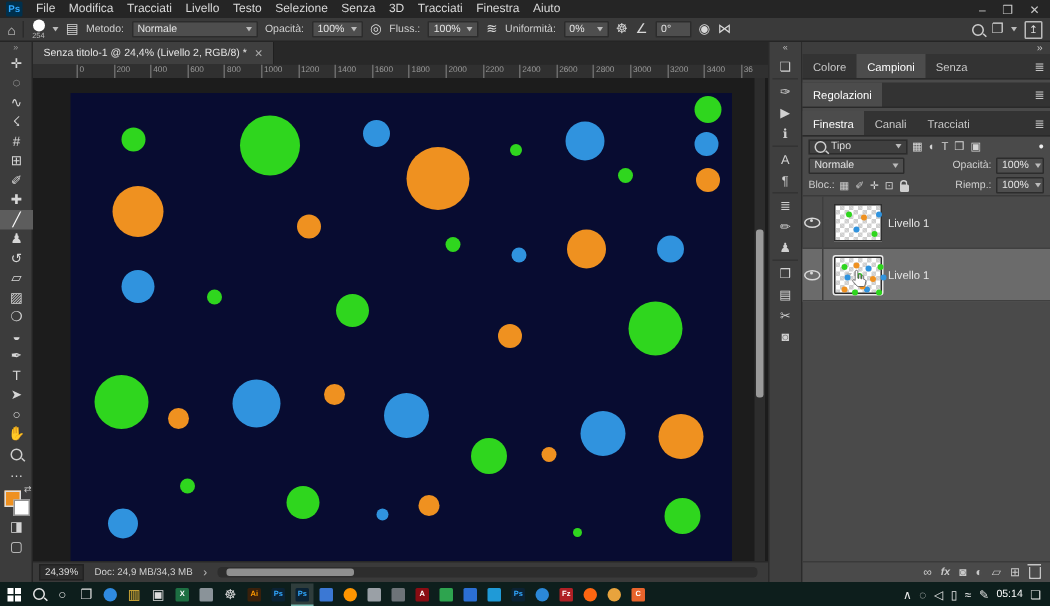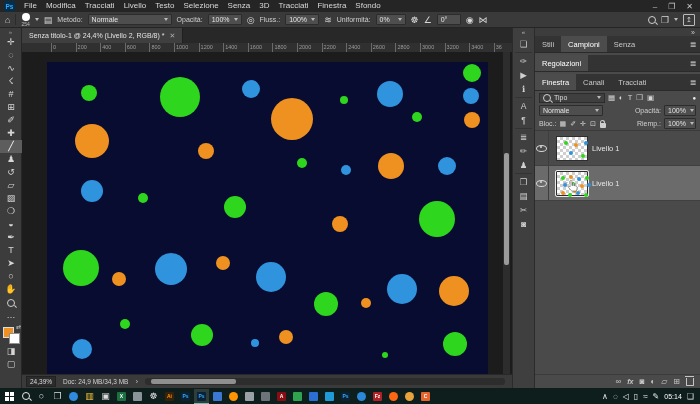--- a/index.html
+++ b/index.html
@@ -172,21 +172,21 @@
         <span class="menu-item">File</span>
         <span class="menu-item">Modifica</span>
         <span class="menu-item">Tracciati</span>
         <span class="menu-item">Livello</span>
         <span class="menu-item">Testo</span>
         <span class="menu-item">Selezione</span>
         <span class="menu-item">Senza</span>
         <span class="menu-item">3D</span>
         <span class="menu-item">Tracciati</span>
         <span class="menu-item">Finestra</span>
-        <span class="menu-item">Sfondo</span>
+        <span class="menu-item">Aiuto</span>
       </span>
     <span id="win-controls">
         <span>–</span>
         <span>❐</span>
         <span>✕</span>
       </span>
   </div>
 
   <div id="optionsbar">
     <span class="tool-glyph">⌂</span>
@@ -371,21 +371,21 @@
         <div class="dock-icon">✂</div>
         <div class="dock-icon">◙</div>
       </div>
   </div>
 
   <div id="panels">
     <div id="panels-collapse">
       <span>»</span>
     </div>
     <div class="tabstrip" id="tabs1">
-        <span class="tab">Stili</span>
+        <span class="tab">Colore</span>
         <span class="tab active">Campioni</span>
         <span class="tab">Senza</span>
         <span class="panelmenu">≣</span>
       </div>
     <div style="height:2px;"></div>
     <div class="tabstrip">
       <span class="tab active">Regolazioni</span>
       <span class="panelmenu">≣</span>
     </div>
     <div style="height:2px;"></div>

